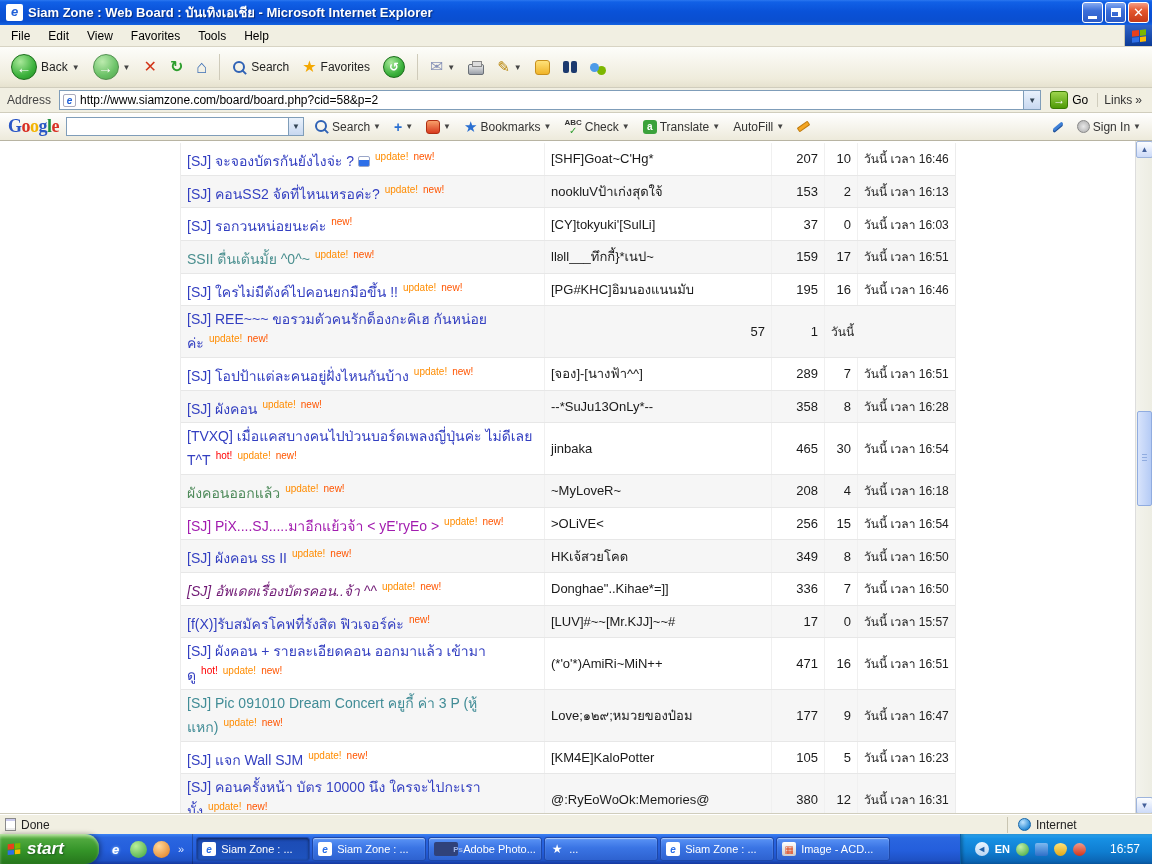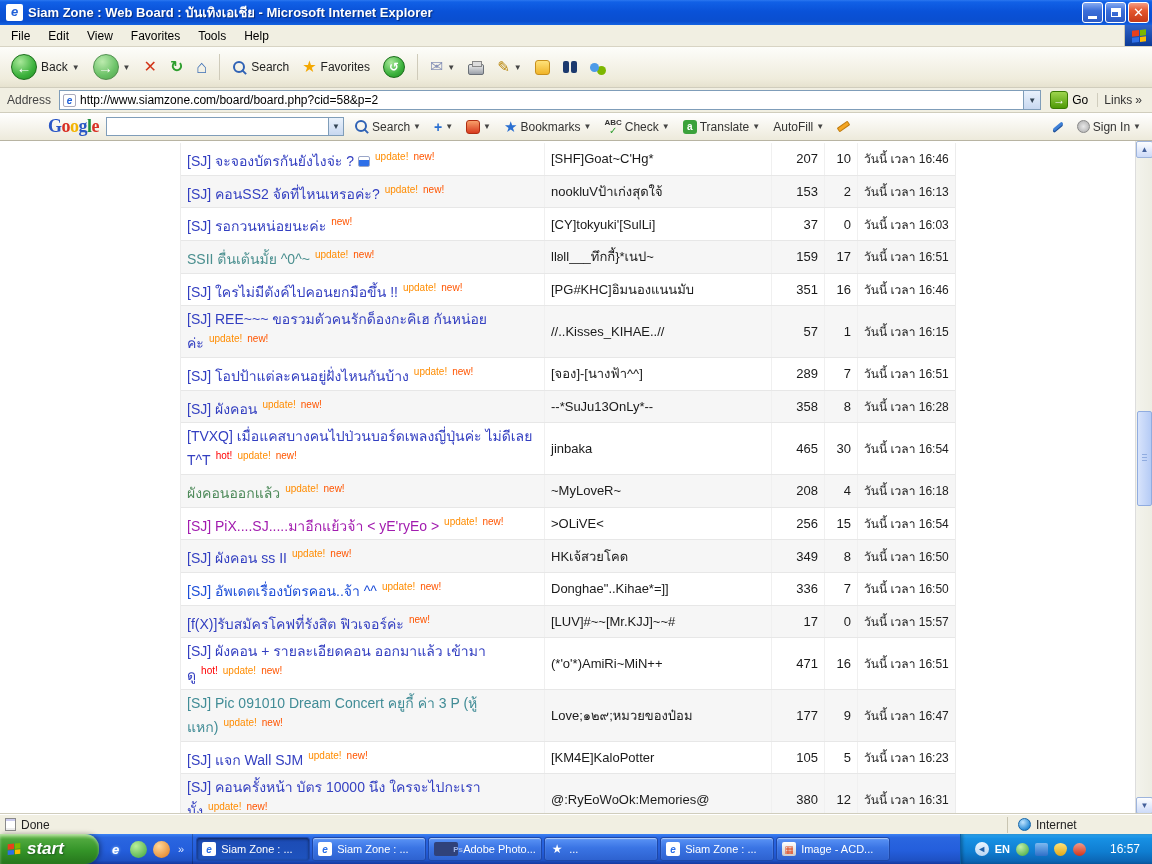--- a/index.html
+++ b/index.html
@@ -71,21 +71,21 @@
     display:flex; align-items:center; justify-content:center; font-size:8px; color:#345; flex:none; }
   .go-btn { display:flex; align-items:center; gap:4px; padding:1px 4px; }
   .go-icon { width:18px; height:18px; border-radius:3px; background:linear-gradient(#9ED44E,#4E9A06); border:1px solid #3A7A04;
     color:#fff; font-weight:bold; display:flex; align-items:center; justify-content:center; font-size:12px; }
   .links-cluster { display:flex; align-items:center; gap:3px; padding:0 6px; border-left:1px solid #D0CDBD; color:#333; }
 
   
   .googlebar { position:absolute; top:113px; left:0; right:0; height:28px;
     background:linear-gradient(#FFFFFF,#EDEADB); border-bottom:1px solid #B8B4A2;
     display:flex; align-items:center; gap:7px; padding:0 8px; color:#333; }
-  .glogo { font-family:"Liberation Serif","DejaVu Serif",serif; font-weight:bold; font-size:18px; letter-spacing:-.5px;margin-left:40px; }
+  .glogo { font-family:"Liberation Serif","DejaVu Serif",serif; font-weight:bold; font-size:18px; letter-spacing:-.5px; }
   .ginput-wrap { width:238px; height:19px; border:1px solid #7F9DB9; background:#fff; display:flex; }
   .ginput { flex:1; border:0; outline:none; font-size:12px; padding:0 3px; font-family:inherit; }
   .gdd { width:15px; background:linear-gradient(#EAF2FC,#C8D8F0); border-left:1px solid #7F9DB9; font-size:8px; color:#345;
     display:flex; align-items:center; justify-content:center; }
   .gbtn { display:flex; align-items:center; gap:3px; padding:2px 3px; }
   .gplus { color:#2A6FD1; font-weight:bold; font-size:14px; }
   .gpr { width:14px; height:14px; border-radius:3px; background:linear-gradient(#F7A06A,#D83A1E); border:1px solid #B02E12; }
   .gstar { color:#2A6FD1; font-size:15px; }
   .gabc { font-size:8px; font-weight:bold; color:#333; line-height:8px; text-align:center; }
   .gabc em { display:block; color:#2E9E2E; font-style:normal; font-size:10px; }
@@ -354,27 +354,26 @@
         <div class="brow alt">
           <div class="cell topic"><a class="topic-link" style="color: rgb(74, 143, 143);">SSII ตื่นเต้นมั้ย ^0^~</a><span class="badge" style="color: rgb(255, 140, 0);">update!</span><span class="badge" style="color: rgb(255, 85, 0);">new!</span></div>
           <div class="cell author">llʚll___ทึกกี้}*เนป~</div>
           <div class="cell num">159</div>
           <div class="cell num">17</div>
           <div class="cell date">วันนี้ เวลา 16:51</div>
         </div>
         <div class="brow">
           <div class="cell topic"><a class="topic-link" style="color: rgb(51, 63, 193);">[SJ] ใครไม่มีตังค์ไปคอนยกมือขึ้น !!</a><span class="badge" style="color: rgb(255, 140, 0);">update!</span><span class="badge" style="color: rgb(255, 85, 0);">new!</span></div>
           <div class="cell author">[PG#KHC]อิมนองแนนมับ</div>
-          <div class="cell num">351</div>
+          <div class="cell num">195</div>
           <div class="cell num">16</div>
           <div class="cell date">วันนี้ เวลา 16:46</div>
         </div>
         <div class="brow alt">
           <div class="cell topic"><a class="topic-link" style="color: rgb(51, 63, 193);">[SJ] REE~~~ ขอรวมตัวคนรักด็องกะคิเฮ กันหน่อยค่ะ</a><span class="badge" style="color: rgb(255, 140, 0);">update!</span><span class="badge" style="color: rgb(255, 85, 0);">new!</span></div>
-          <div class="cell author">//..Kisses_KIHAE..//</div>
           <div class="cell num">57</div>
           <div class="cell num">1</div>
           <div class="cell date">วันนี้ เวลา 16:15</div>
         </div>
         <div class="brow">
           <div class="cell topic"><a class="topic-link" style="color: rgb(51, 63, 193);">[SJ] โอปป้าแต่ละคนอยู่ฝั่งไหนกันบ้าง</a><span class="badge" style="color: rgb(255, 140, 0);">update!</span><span class="badge" style="color: rgb(255, 85, 0);">new!</span></div>
           <div class="cell author">[จอง]-[นางฟ้า^^]</div>
           <div class="cell num">289</div>
           <div class="cell num">7</div>
           <div class="cell date">วันนี้ เวลา 16:51</div>
@@ -408,21 +407,21 @@
           <div class="cell date">วันนี้ เวลา 16:54</div>
         </div>
         <div class="brow alt">
           <div class="cell topic"><a class="topic-link" style="color: rgb(51, 63, 193);">[SJ] ผังคอน ss II</a><span class="badge" style="color: rgb(255, 140, 0);">update!</span><span class="badge" style="color: rgb(255, 85, 0);">new!</span></div>
           <div class="cell author">HKเจ้สวยโคด</div>
           <div class="cell num">349</div>
           <div class="cell num">8</div>
           <div class="cell date">วันนี้ เวลา 16:50</div>
         </div>
         <div class="brow">
-          <div class="cell topic"><a class="topic-link" style="color: #1d4ed8;">[SJ] อัพเดตเรื่องบัตรคอน..จ้า ^^</a><span class="badge" style="color: rgb(255, 140, 0);">update!</span><span class="badge" style="color: rgb(255, 85, 0);">new!</span></div>
+          <div class="cell topic"><a class="topic-link" style="color: #701a75; font-style: italic;">[SJ] อัพเดตเรื่องบัตรคอน..จ้า ^^</a><span class="badge" style="color: rgb(255, 140, 0);">update!</span><span class="badge" style="color: rgb(255, 85, 0);">new!</span></div>
           <div class="cell author">Donghae"..Kihae*=]]</div>
           <div class="cell num">336</div>
           <div class="cell num">7</div>
           <div class="cell date">วันนี้ เวลา 16:50</div>
         </div>
         <div class="brow alt">
           <div class="cell topic"><a class="topic-link" style="color: rgb(51, 63, 193);">[f(X)]รับสมัครโคฟที่รังสิต ฟิวเจอร์ค่ะ</a><span class="badge" style="color: rgb(255, 85, 0);">new!</span></div>
           <div class="cell author">[LUV]#~~[Mr.KJJ]~~#</div>
           <div class="cell num">17</div>
           <div class="cell num">0</div>

